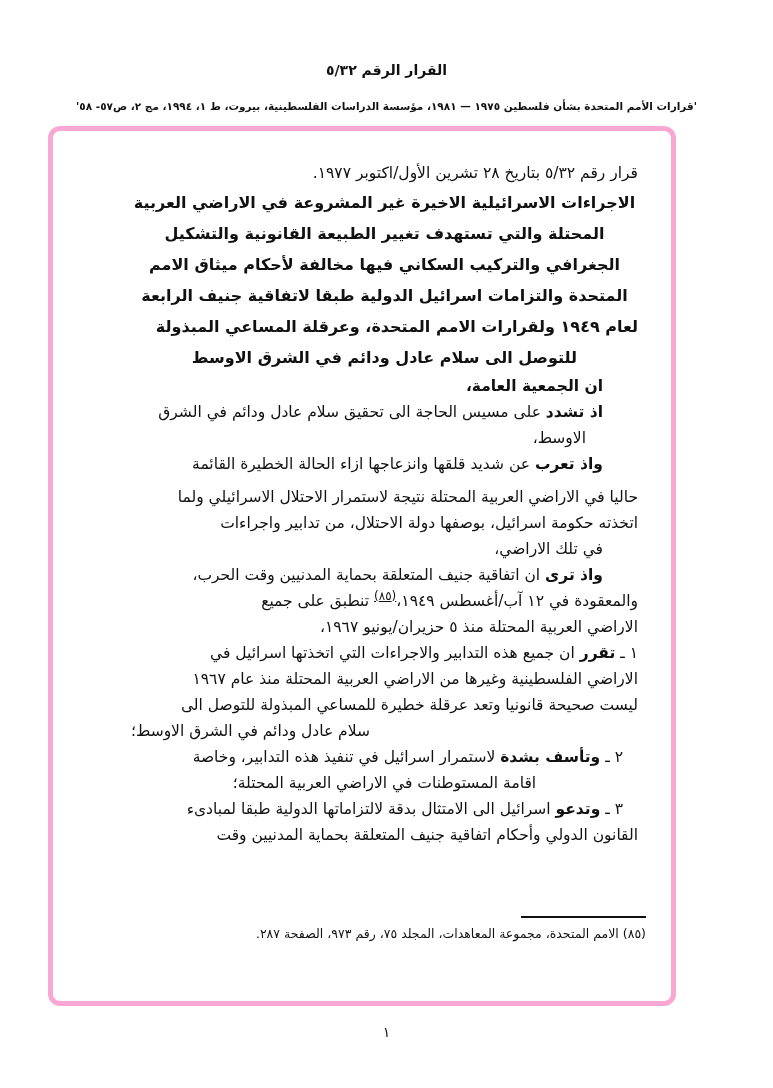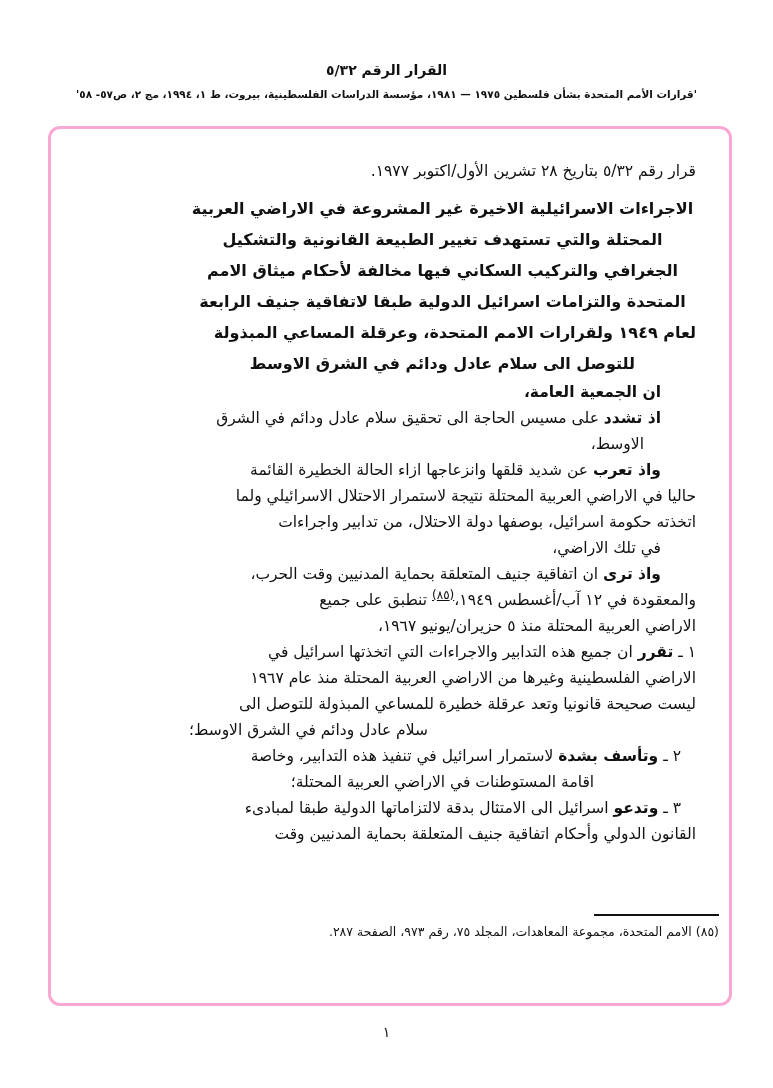--- a/index.html
+++ b/index.html
@@ -19,28 +19,28 @@
   }
   .doc-title {
     font-size: 14px;
     font-weight: bold;
     margin: 4px;
     letter-spacing: 0.5px;
   }
   .citation {
     font-size: 10.5px;
     font-weight: bold;
-    margin-top: 10px;
+    margin-top: 22px;
     white-space: nowrap;
   }
   .resolution-box {
     position: absolute;
     left: 48px; top: 126px;
-    width: 684px; height: 880px;
-    border: 3px solid #f9a8d4;
+    width: 628px; height: 880px;
+    border: 5px solid #f9a8d4;
     border-radius: 12px;
     box-sizing: border-box;
     overflow: hidden;
     padding-left: 21px;
   }
   .document-body {
     position: absolute;
     top: 29px; right: 33px;
     width: 507px;
     direction: rtl;
@@ -50,29 +50,29 @@
     font-size: 15.5px;
     line-height: 26px;
     white-space: nowrap;
   }
   .line.date { line-height: 27px; }
   .line.heading {
     font-weight: bold;
     font-size: 16px;
     line-height: 31px;
   }
-  .line.heading.first { margin-top: 8px; }
+  .line.heading.first { margin-top: 0; }
   .line sup {
     font-size: 12px;
     line-height: 0;
     text-decoration: underline;
   }
   .footnote-area {
     position: absolute;
-    right: 10px; top: 785px;
+    right: 25px; top: 785px;
     width: 645px;
     direction: rtl;
     text-align: right;
   }
   .footnote-separator {
     width: 125px;
     height: 2px;
     background: #111111;
     margin-bottom: 8px;
   }
@@ -102,21 +102,21 @@
       <div class="line heading first" style="text-align: center;"><span>الاجراءات الاسرائيلية الاخيرة غير المشروعة في الاراضي العربية</span></div>
       <div class="line heading" style="text-align: center;"><span>المحتلة والتي تستهدف تغيير الطبيعة القانونية والتشكيل</span></div>
       <div class="line heading" style="text-align: center;"><span>الجغرافي والتركيب السكاني فيها مخالفة لأحكام ميثاق الامم</span></div>
       <div class="line heading" style="text-align: center;"><span>المتحدة والتزامات اسرائيل الدولية طبقا لاتفاقية جنيف الرابعة</span></div>
       <div class="line heading" style="text-align: right;"><span>لعام ١٩٤٩ ولقرارات الامم المتحدة، وعرقلة المساعي المبذولة</span></div>
       <div class="line heading" style="text-align: center;"><span>للتوصل الى سلام عادل ودائم في الشرق الاوسط</span></div>
       <div class="line body" style="text-align: right; padding-right: 35px;"><span style="font-weight: bold;">ان الجمعية العامة،</span></div>
       <div class="line body" style="text-align: right; padding-right: 35px;"><span style="font-weight: bold;">اذ تشدد</span><span> على مسيس الحاجة الى تحقيق سلام عادل ودائم في الشرق</span></div>
       <div class="line body" style="text-align: right; padding-right: 52px;"><span>الاوسط،</span></div>
       <div class="line body" style="text-align: right; padding-right: 35px;"><span style="font-weight: bold;">واذ تعرب</span><span> عن شديد قلقها وانزعاجها ازاء الحالة الخطيرة القائمة</span></div>
-      <div class="line body" style="text-align: right;"><span>حاليا في الاراضي العربية المحتلة نتيجة لاستمرار الاحتلال الاسرائيلي ولما</span></div>
+      <div class="line body" style="text-align: right; margin-top: 7px;"><span>حاليا في الاراضي العربية المحتلة نتيجة لاستمرار الاحتلال الاسرائيلي ولما</span></div>
       <div class="line body" style="text-align: right;"><span>اتخذته حكومة اسرائيل، بوصفها دولة الاحتلال، من تدابير واجراءات</span></div>
       <div class="line body" style="text-align: right; padding-right: 35px;"><span>في تلك الاراضي،</span></div>
       <div class="line body" style="text-align: right; padding-right: 35px;"><span style="font-weight: bold;">واذ ترى</span><span> ان اتفاقية جنيف المتعلقة بحماية المدنيين وقت الحرب،</span></div>
       <div class="line body" style="text-align: right;"><span>والمعقودة في ١٢ آب/أغسطس ١٩٤٩،</span><sup>(٨٥)</sup><span> تنطبق على جميع</span></div>
       <div class="line body" style="text-align: right;"><span>الاراضي العربية المحتلة منذ ٥ حزيران/يونيو ١٩٦٧،</span></div>
       <div class="line body" style="text-align: right;"><span>١ ـ </span><span style="font-weight: bold;">تقرر</span><span> ان جميع هذه التدابير والاجراءات التي اتخذتها اسرائيل في</span></div>
       <div class="line body" style="text-align: right;"><span>الاراضي الفلسطينية وغيرها من الاراضي العربية المحتلة منذ عام ١٩٦٧</span></div>
       <div class="line body" style="text-align: right;"><span>ليست صحيحة قانونيا وتعد عرقلة خطيرة للمساعي المبذولة للتوصل الى</span></div>
       <div class="line body" style="text-align: left;"><span>سلام عادل ودائم في الشرق الاوسط؛</span></div>
       <div class="line body" style="text-align: right; padding-right: 15px;"><span>٢ ـ </span><span style="font-weight: bold;">وتأسف بشدة</span><span> لاستمرار اسرائيل في تنفيذ هذه التدابير، وخاصة</span></div>

